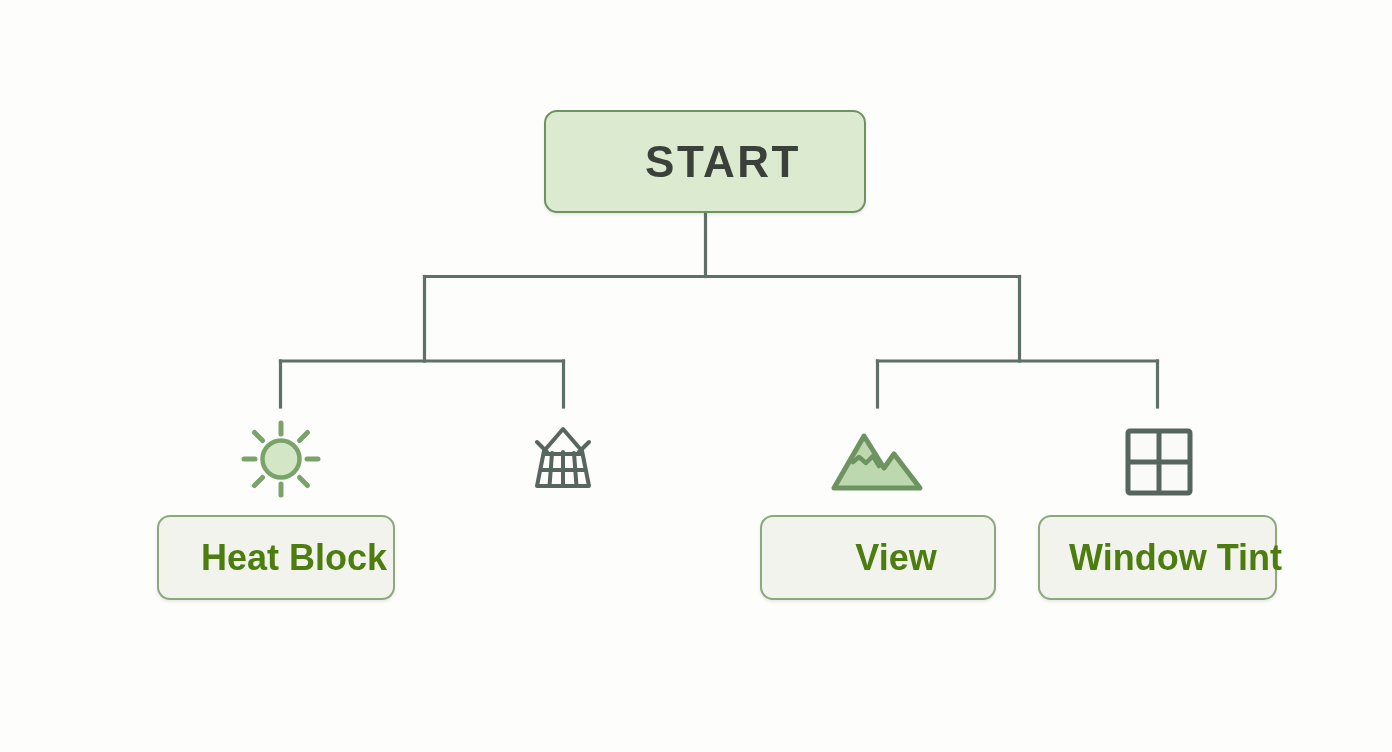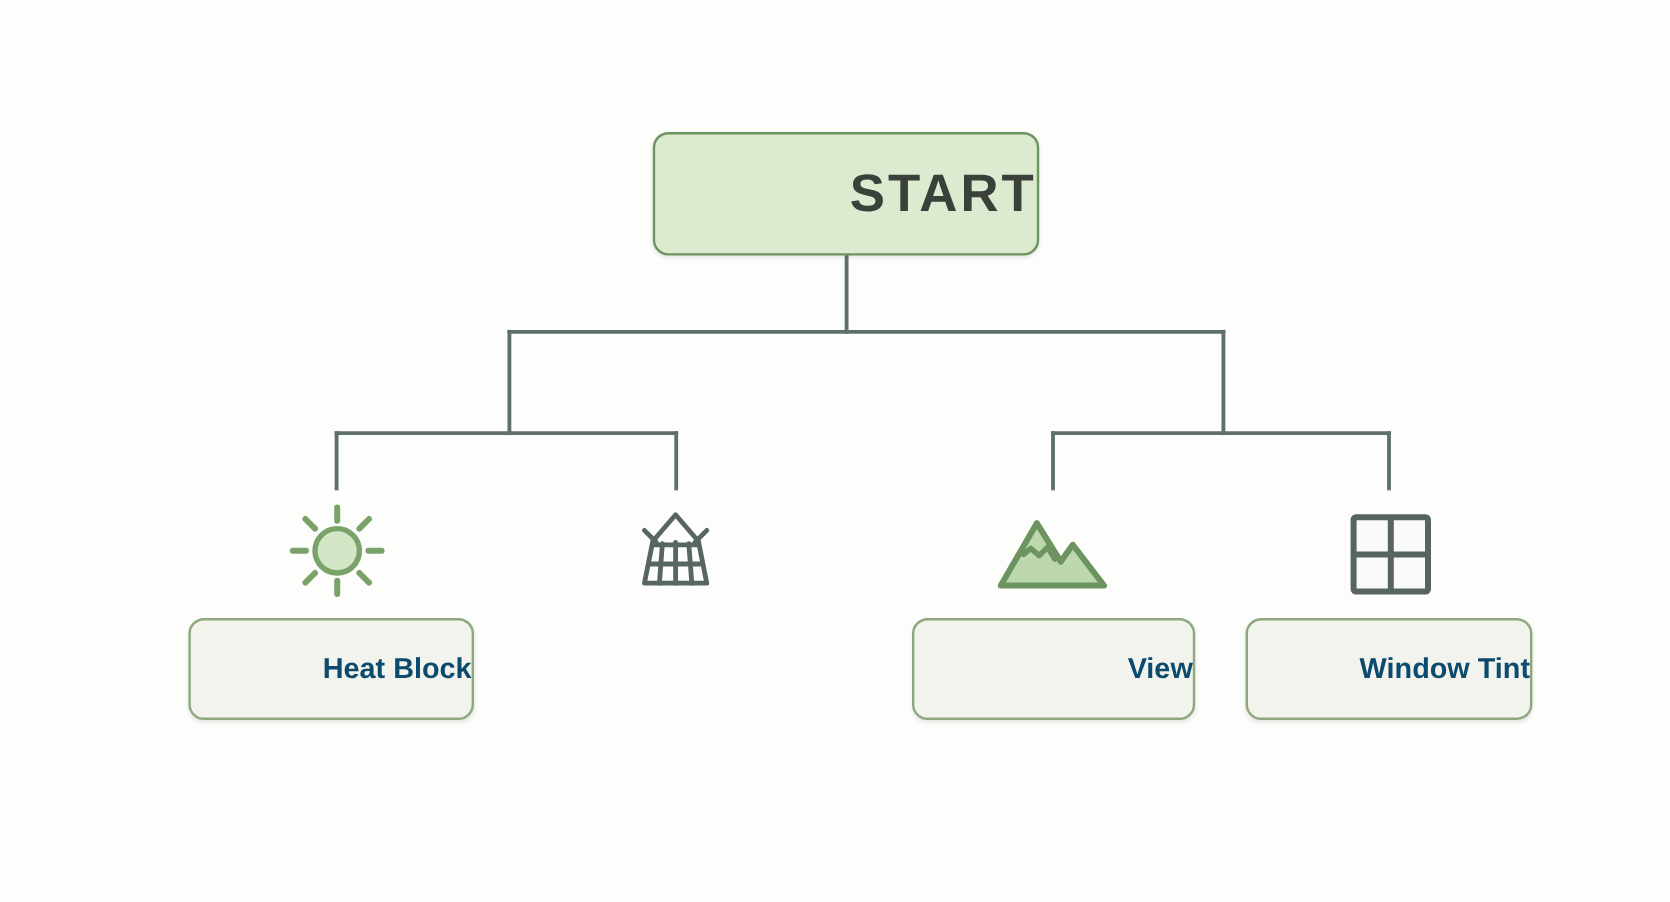--- a/index.html
+++ b/index.html
@@ -29,21 +29,21 @@
     height: 752px;
     pointer-events: none;
   }
 
   
   .node {
     position: absolute;
     box-sizing: border-box;
     display: flex;
     align-items: center;
-    justify-content: flex-end;
+    justify-content: center;
     border-radius: 13px;
     padding-left: 36px;
   }
   .node-start {
     left: 544px;
     top: 110px;
     width: 322px;
     height: 103px;
     background: #dcead0;
     border: 2.5px solid #6d9460;
@@ -56,23 +56,23 @@
     color: #3a403a;
   }
   .node-leaf {
     height: 85px;
     top: 515px;
     background: #f1f3ec;
     border: 2.5px solid #8da87e;
     box-shadow: 0 2px 3px rgba(90,110,85,0.13);
   }
   .node-leaf .node-label {
-    font-size: 24px;
+    font-size: 36px;
     font-weight: 600;
-    color: #0c4a6e;
+    color: #4d7c0f;
     white-space: nowrap;
   }
   .leaf-0 { left: 157px;  width: 238px; }
   .leaf-1 { left: 440px;  width: 240px; }
   .leaf-2 { left: 760px;  width: 236px; }
   .leaf-3 { left: 1038px; width: 239px; }
 
   
   .icon-slot {
     position: absolute;

